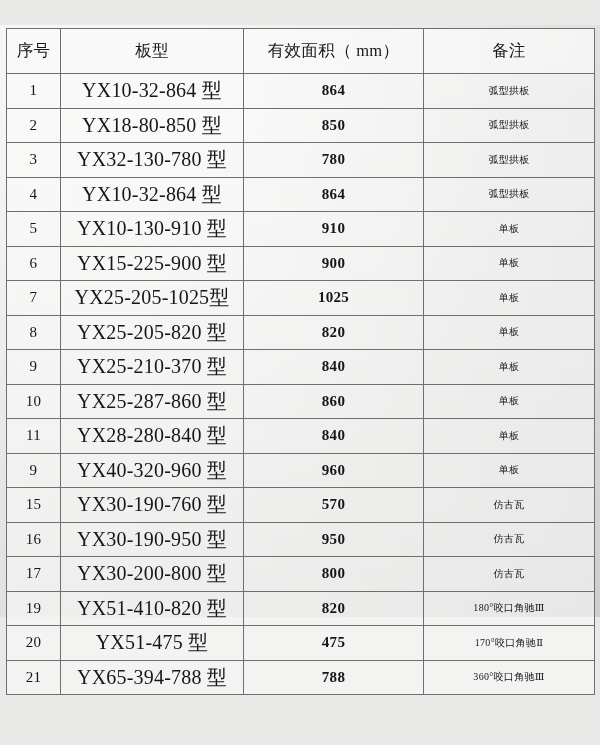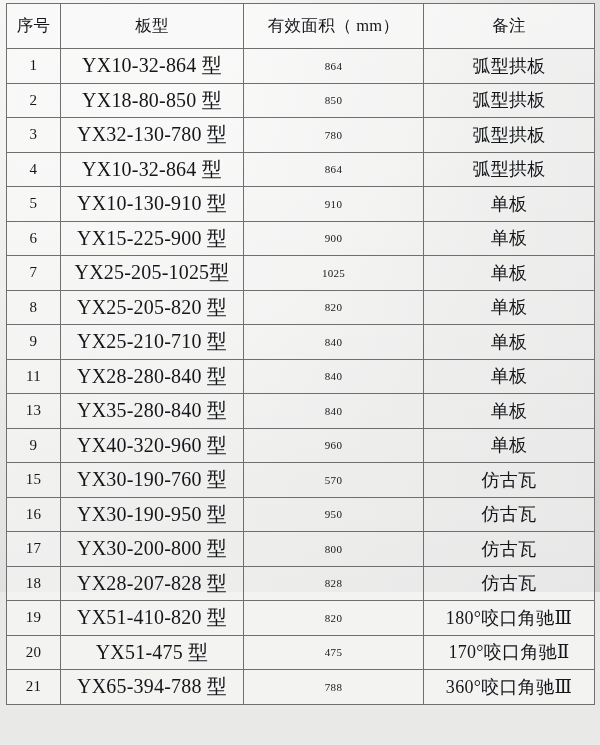--- a/index.html
+++ b/index.html
@@ -13,20 +13,21 @@
     font-family: "Liberation Serif", "DejaVu Serif", serif;
     overflow: hidden;
   }
   .page {
     position: relative;
     width: 600px;
     height: 592px;
     background:
       linear-gradient(180deg, rgba(255,255,255,0.0) 0%, rgba(0,0,0,0.03) 55%, rgba(0,0,0,0.07) 100%),
       linear-gradient(95deg, #f3f3f1 0%, #ededeb 35%, #e6e6e4 70%, #dedede 100%);
+    margin-top: 25px;
   }
   .sheen {
     position: absolute;
     left: 0; top: 0; right: 0; bottom: 0;
     background: radial-gradient(ellipse at 30% 12%, rgba(255,255,255,0.55) 0%, rgba(255,255,255,0.0) 58%);
     pointer-events: none;
   }
   table.price-table {
     position: absolute;
     left: 6px;
@@ -53,22 +54,22 @@
   tbody td {
     height: 31.5px;
     font-size: 15px;
   }
   .col-idx { width: 54px; }
   .col-model { width: 183px; }
   .col-area { width: 180px; }
   .col-note { width: 171px; }
   tbody td.c-idx { font-size: 15px; }
   tbody td.c-model { font-size: 20px; letter-spacing: 0.2px; }
-  tbody td.c-area { font-size: 11px; }
-  tbody td.c-note { font-size: 18px; }
+  tbody td.c-area { font-size: 15px; font-weight: bold; }
+  tbody td.c-note { font-size: 10px; }
 </style>
 </head>
 <body>
 
 <div class="page">
   <div class="sheen"></div>
 
   <table class="price-table">
     <colgroup>
       <col class="col-idx">
@@ -128,33 +129,33 @@
           <td class="c-note">单板</td>
         </tr>
         <tr>
           <td class="c-idx">8</td>
           <td class="c-model">YX25-205-820 型</td>
           <td class="c-area">820</td>
           <td class="c-note">单板</td>
         </tr>
         <tr>
           <td class="c-idx">9</td>
-          <td class="c-model">YX25-210-710 型</td>
+          <td class="c-model">YX25-210-370 型</td>
           <td class="c-area">840</td>
+          <td class="c-note">单板</td>
+        </tr>
+        <tr>
+          <td class="c-idx">10</td>
+          <td class="c-model">YX25-287-860 型</td>
+          <td class="c-area">860</td>
           <td class="c-note">单板</td>
         </tr>
         <tr>
           <td class="c-idx">11</td>
           <td class="c-model">YX28-280-840 型</td>
-          <td class="c-area">840</td>
-          <td class="c-note">单板</td>
-        </tr>
-        <tr>
-          <td class="c-idx">13</td>
-          <td class="c-model">YX35-280-840 型</td>
           <td class="c-area">840</td>
           <td class="c-note">单板</td>
         </tr>
         <tr>
           <td class="c-idx">9</td>
           <td class="c-model">YX40-320-960 型</td>
           <td class="c-area">960</td>
           <td class="c-note">单板</td>
         </tr>
         <tr>
@@ -166,26 +167,20 @@
         <tr>
           <td class="c-idx">16</td>
           <td class="c-model">YX30-190-950 型</td>
           <td class="c-area">950</td>
           <td class="c-note">仿古瓦</td>
         </tr>
         <tr>
           <td class="c-idx">17</td>
           <td class="c-model">YX30-200-800 型</td>
           <td class="c-area">800</td>
-          <td class="c-note">仿古瓦</td>
-        </tr>
-        <tr>
-          <td class="c-idx">18</td>
-          <td class="c-model">YX28-207-828 型</td>
-          <td class="c-area">828</td>
           <td class="c-note">仿古瓦</td>
         </tr>
         <tr>
           <td class="c-idx">19</td>
           <td class="c-model">YX51-410-820 型</td>
           <td class="c-area">820</td>
           <td class="c-note">180°咬口角驰Ⅲ</td>
         </tr>
         <tr>
           <td class="c-idx">20</td>

